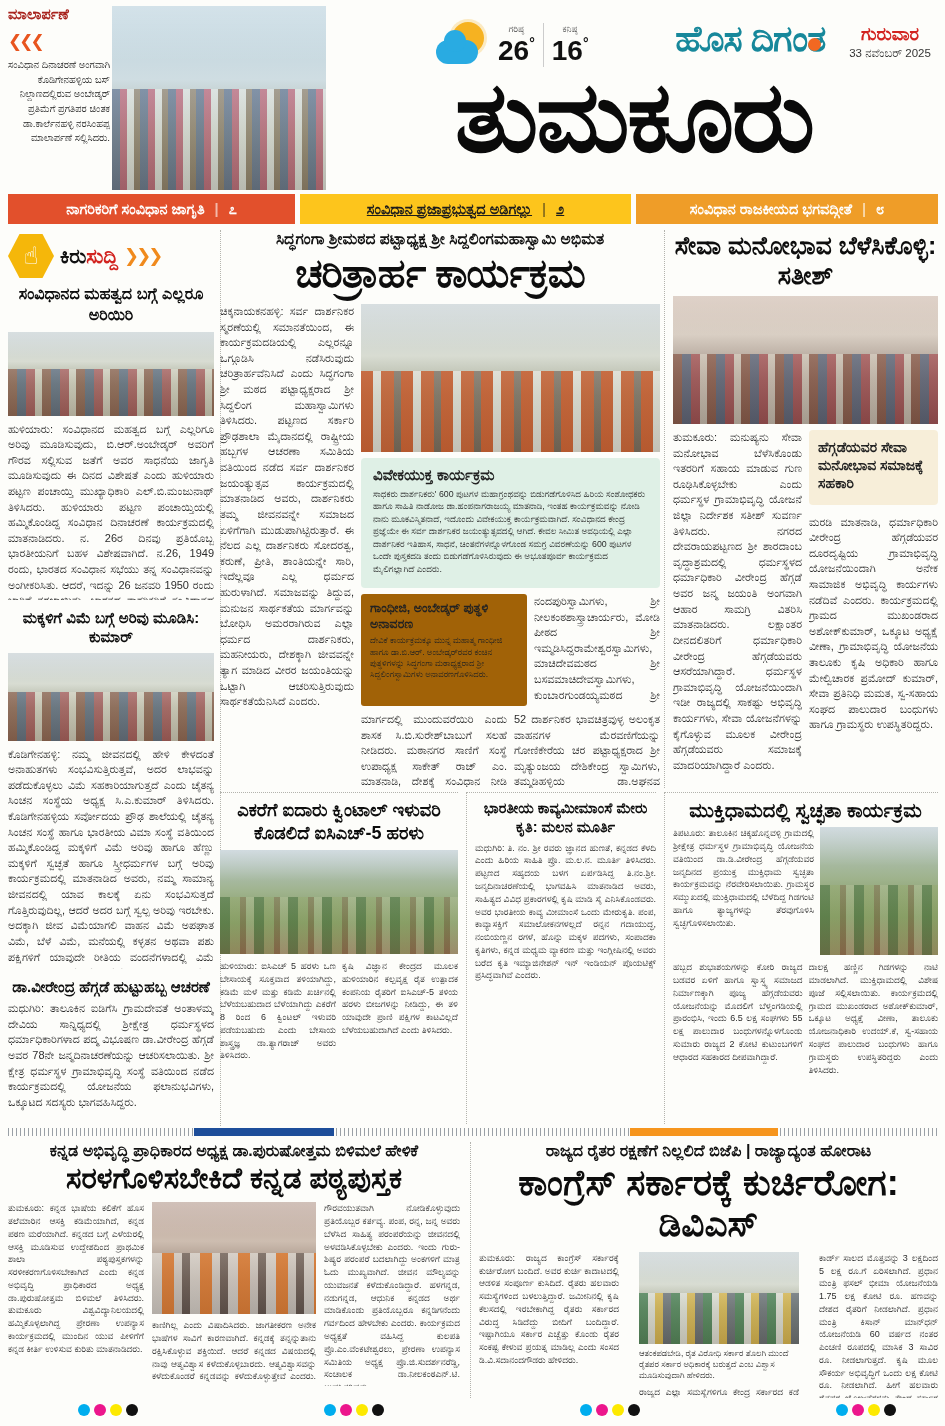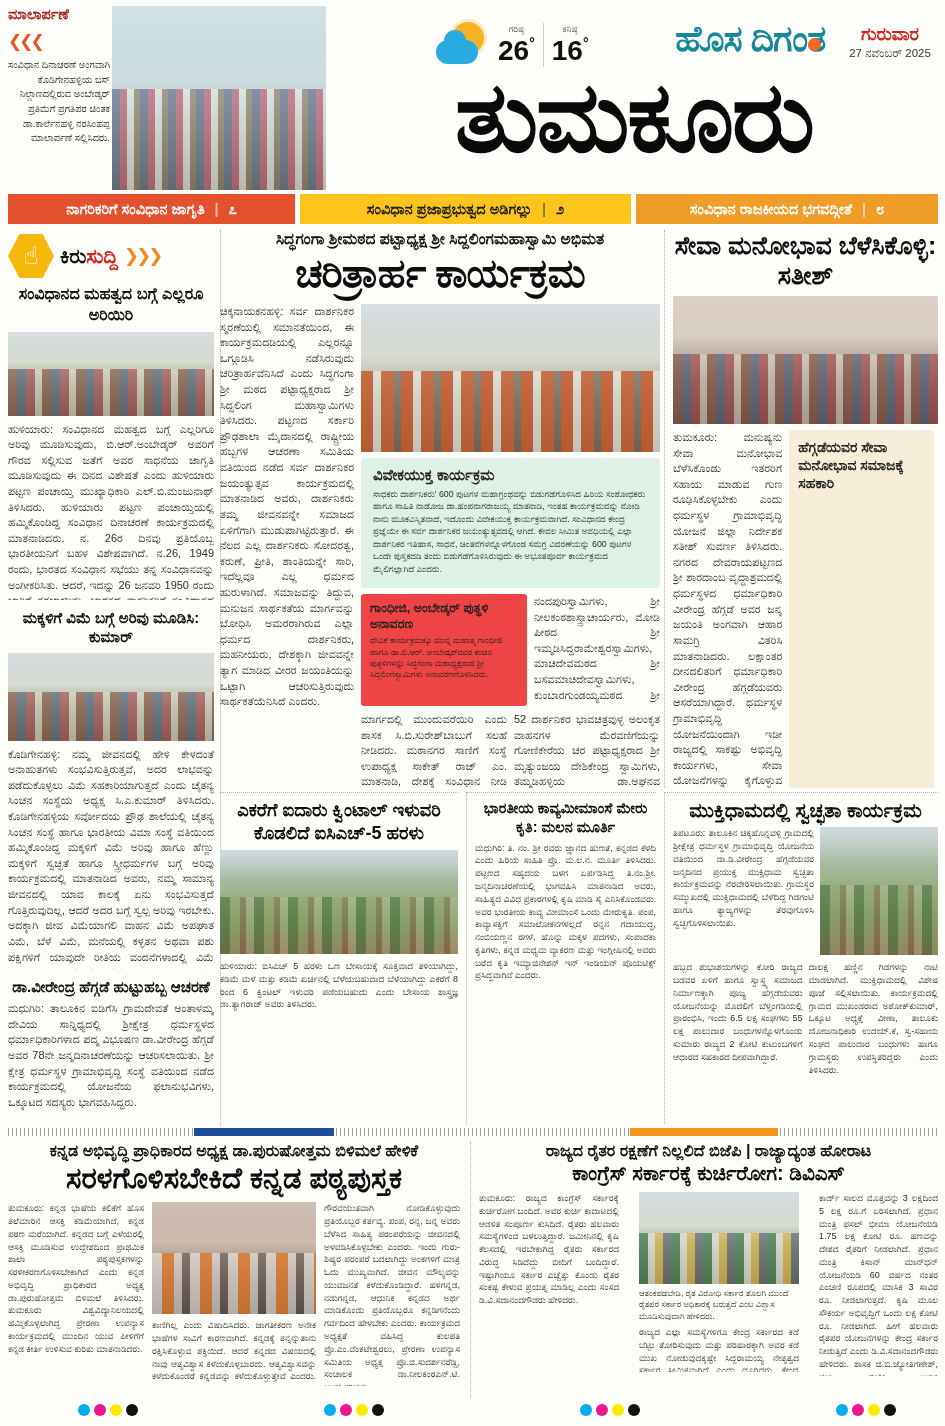--- a/index.html
+++ b/index.html
@@ -55,31 +55,31 @@
       <div style="font-size:28px;font-weight:bold;color:#111;"><span>16</span><span style="font-size:14px;vertical-align:top;">°</span></div>
     </div>
   </div>
 
   <div class="abs" style="left:648px;top:18px;width:200px;text-align:center;">
     <span style="font-size:36px;font-weight:bold;color:#17889b;letter-spacing:-1px;">ಹೊಸ ದಿಗಂತ</span>
     <span style="display:inline-block;width:13px;height:13px;border-radius:50%;background:#f26822;margin-left:-22px;"></span>
   </div>
   <div class="abs" style="left:842px;top:24px;width:96px;text-align:center;">
     <div style="font-size:18px;font-weight:bold;color:#d2231f;">ಗುರುವಾರ</div>
-    <div style="font-size:11.5px;color:#333;margin-top:2px;">27 ನವೆಂಬರ್ 2025</div>
+    <div style="font-size:11.5px;color:#333;margin-top:2px;">33 ನವೆಂಬರ್ 2025</div>
   </div>
   <div class="abs" style="left:328px;top:56px;width:612px;height:134px;font-size:98px;font-weight:bold;color:#0a0a0a;text-align:center;line-height:1.25;letter-spacing:-2px;">ತುಮಕೂರು</div>
 
   <div class="abs" style="left:8px;top:194px;width:930px;height:30px;display:flex;gap:5px;">
     <div style="flex:0 0 287px;background:#e2502c;color:#fff;display:flex;align-items:center;justify-content:center;gap:10px;font-weight:bold;font-size:14.5px;">
       <span>ನಾಗರಿಕರಿಗೆ ಸಂವಿಧಾನ ಜಾಗೃತಿ</span>
         <span style="opacity:.6;">|</span>
         <span>೭</span>
     </div>
-    <div style="flex:0 0 331px;background:#fdc51c;color:#1c1c1c;display:flex;align-items:center;justify-content:center;gap:10px;font-weight:bold;font-size:14.5px;">
+    <div style="flex:0 0 331px;background:#fdc51c;color:#1c1c1c;display:flex;align-items:center;justify-content:center;gap:10px;font-weight:bold;font-size:14.5px;text-decoration:underline;">
       <span>ಸಂವಿಧಾನ ಪ್ರಜಾಪ್ರಭುತ್ವದ ಅಡಿಗಲ್ಲು</span>
         <span style="opacity:.5;">|</span>
         <span>೨</span>
     </div>
     <div style="flex:1;background:#ef9d28;color:#fff;display:flex;align-items:center;justify-content:center;gap:10px;font-weight:bold;font-size:14.5px;">
       <span>ಸಂವಿಧಾನ ರಾಜಕೀಯದ ಭಗವದ್ಗೀತೆ</span>
         <span style="opacity:.6;">|</span>
         <span>೮</span>
     </div>
   </div>
@@ -105,53 +105,54 @@
     <div class="hl" style="font-size:40px;line-height:1.15;margin:2px 0 8px;letter-spacing:-1px;">ಚರಿತ್ರಾರ್ಹ ಕಾರ್ಯಕ್ರಮ</div>
     <div style="display:flex;gap:7px;">
       <div class="body-txt" style="flex:0 0 134px;height:462px;">ಚಿಕ್ಕನಾಯಕನಹಳ್ಳಿ: ಸರ್ವ ದಾರ್ಶನಿಕರ ಸ್ಮರಣೆಯಲ್ಲಿ ಸಮಾನತೆಯಿಂದ, ಈ ಕಾರ್ಯಕ್ರಮದಡಿಯಲ್ಲಿ ಎಲ್ಲರನ್ನೂ ಒಗ್ಗೂಡಿಸಿ ನಡೆಸಿರುವುದು ಚರಿತ್ರಾರ್ಹವೆನಿಸಿದೆ ಎಂದು ಸಿದ್ಧಗಂಗಾ ಶ್ರೀ ಮಠದ ಪಟ್ಟಾಧ್ಯಕ್ಷರಾದ ಶ್ರೀ ಸಿದ್ದಲಿಂಗ ಮಹಾಸ್ವಾಮಿಗಳು ತಿಳಿಸಿದರು. ಪಟ್ಟಣದ ಸರ್ಕಾರಿ ಪ್ರೌಢಶಾಲಾ ಮೈದಾನದಲ್ಲಿ ರಾಷ್ಟ್ರೀಯ ಹಬ್ಬಗಳ ಆಚರಣಾ ಸಮಿತಿಯ ವತಿಯಿಂದ ನಡೆದ ಸರ್ವ ದಾರ್ಶನಿಕರ ಜಯಂತ್ಯುತ್ಸವ ಕಾರ್ಯಕ್ರಮದಲ್ಲಿ ಮಾತನಾಡಿದ ಅವರು, ದಾರ್ಶನಿಕರು ತಮ್ಮ ಜೀವನವನ್ನೇ ಸಮಾಜದ ಏಳಿಗೆಗಾಗಿ ಮುಡುಪಾಗಿಟ್ಟಿರುತ್ತಾರೆ. ಈ ನೆಲದ ಎಲ್ಲ ದಾರ್ಶನಿಕರು ಸೋದರತ್ವ, ಕರುಣೆ, ಪ್ರೀತಿ, ಶಾಂತಿಯನ್ನೇ ಸಾರಿ, ಇದೆಲ್ಲವೂ ಎಲ್ಲ ಧರ್ಮದ ಹುರುಳಾಗಿದೆ. ಸಮಾಜವನ್ನು ತಿದ್ದುವ, ಮನುಜನ ಸಾರ್ಥಕತೆಯ ಮಾರ್ಗವನ್ನು ಬೋಧಿಸಿ ಅಮರರಾಗಿರುವ ಎಲ್ಲಾ ಧರ್ಮದ ದಾರ್ಶನಿಕರು, ಮಹನೀಯರು, ದೇಶಕ್ಕಾಗಿ ಜೀವವನ್ನೇ ತ್ಯಾಗ ಮಾಡಿದ ವೀರರ ಜಯಂತಿಯನ್ನು ಒಟ್ಟಾಗಿ ಆಚರಿಸುತ್ತಿರುವುದು ಸಾರ್ಥಕತೆಯೆನಿಸಿದೆ ಎಂದರು.</div>
       <div style="flex:1;display:flex;flex-direction:column;gap:6px;">
         <div class="ph ph-saffron" style="height:148px;"></div>
         <div style="background:#dff0e6;border-radius:4px;padding:8px 12px;">
           <div style="font-size:15px;font-weight:bold;margin-bottom:4px;">ವಿವೇಕಯುಕ್ತ ಕಾರ್ಯಕ್ರಮ</div>
           <div class="body-txt" style="font-size:8.8px;height:92px;text-align:left;">ಸಾಧಕರು ದಾರ್ಶನಿಕರು' 600 ಪುಟಗಳ ಮಹಾಗ್ರಂಥವನ್ನು ಬಿಡುಗಡೆಗೊಳಿಸಿದ ಹಿರಿಯ ಸಂಶೋಧಕರು ಹಾಗೂ ಸಾಹಿತಿ ನಾಡೋಜ ಡಾ.ಹಂಪನಾಗರಾಜಯ್ಯ ಮಾತನಾಡಿ, ಇಂತಹ ಕಾರ್ಯಕ್ರಮವನ್ನು ನೋಡಿ ನಾನು ಮೂಕವಿಸ್ಮಿತನಾದೆ, ಇದೊಂದು ವಿವೇಕಯುಕ್ತ ಕಾರ್ಯಕ್ರಮವಾಗಿದೆ. ಸಂವಿಧಾನದ ಕೇಂದ್ರ ಪ್ರಜ್ಞೆಯೇ ಈ ಸರ್ವ ದಾರ್ಶನಿಕರ ಜಯಂತ್ಯುತ್ಸವದಲ್ಲಿ ಆಗಿದೆ. ಕೇವಲ ಸೀಮಿತ ಅವಧಿಯಲ್ಲಿ ಎಲ್ಲಾ ದಾರ್ಶನಿಕರ ಇತಿಹಾಸ, ಸಾಧನೆ, ಚಿಂತನೆಗಳನ್ನೊಳಗೊಂಡ ಸಮಗ್ರ ವಿವರಣೆಯನ್ನು 600 ಪುಟಗಳ ಒಂದೇ ಪುಸ್ತಕದಡಿ ತಂದು ಬಿಡುಗಡೆಗೊಳಿಸಿರುವುದು ಈ ಅಭೂತಪೂರ್ವ ಕಾರ್ಯಕ್ರಮದ ಮೈಲಿಗಲ್ಲಾಗಿದೆ ಎಂದರು.</div>
         </div>
         <div style="display:flex;gap:7px;height:112px;">
-          <div style="flex:0 0 148px;background:#ef4444;border-radius:3px;padding:7px 9px;overflow:hidden;">
+          <div style="flex:0 0 148px;background:#a16207;border-radius:3px;padding:7px 9px;overflow:hidden;">
             <div style="font-size:12.5px;font-weight:bold;line-height:1.25;margin-bottom:3px;">ಗಾಂಧೀಜಿ, ಅಂಬೇಡ್ಕರ್ ಪುತ್ಥಳಿ ಅನಾವರಣ</div>
             <div style="font-size:8.4px;line-height:1.35;">ದೇವಿಕೆ ಕಾರ್ಯಕ್ರಮಕ್ಕೂ ಮುನ್ನ ಮಹಾತ್ಮ ಗಾಂಧೀಜಿ ಹಾಗೂ ಡಾ.ಬಿ.ಆರ್. ಅಂಬೇಡ್ಕರ್‌ರವರ ಕಂಚಿನ ಪುತ್ಥಳಿಗಳನ್ನು ಸಿದ್ಧಗಂಗಾ ಮಠಾಧ್ಯಕ್ಷರಾದ ಶ್ರೀ ಸಿದ್ದಲಿಂಗಸ್ವಾಮಿಗಳು ಅನಾವರಣಗೊಳಿಸಿದರು.</div>
           </div>
           <div class="body-txt" style="flex:1;height:112px;">ನಂದಪುರಿಸ್ವಾಮಿಗಳು, ಶ್ರೀ ನೀಲಕಂಠಶಾಸ್ತ್ರಾಚಾರ್ಯರು, ಮೋಡಿ ಪೀಠದ ಶ್ರೀ ಇಮ್ಮಡಿಸಿದ್ದರಾಮೇಶ್ವರಸ್ವಾಮಿಗಳು, ಮಾಚಿದೇವಮಠದ ಶ್ರೀ ಬಸವಮಾಚಿದೇವಸ್ವಾಮಿಗಳು, ಕುಂಬಾರಗುಂಡಯ್ಯಮಠದ ಶ್ರೀ ಬಸವಮೂರ್ತಿಸ್ವಾಮಿಗಳು, ಫಾದರ್ ಪ್ಯಾರಿ, ಡಾ. ಸೈಯದ್ ಮುಂತಾದ ಗುರು ಪೀಠಾಧೀಶರು ಭಾಗವಹಿಸಿದ್ದರು. ಕೆ.ಪುರಂದರ್‌ರವರು ಸ್ವಾಗತಿಸಿದರು.</div>
         </div>
         <div style="display:flex;gap:7px;height:86px;">
           <div class="body-txt" style="flex:1;height:86px;">ಮಾರ್ಗದಲ್ಲಿ ಮುಂದುವರೆಯಿರಿ ಎಂದು ಶಾಸಕ ಸಿ.ಬಿ.ಸುರೇಶ್‌ಬಾಬುಗೆ ಸಲಹೆ ನೀಡಿದರು. ಮಠಾನಗರ ಸಾಣಿಗೆ ಸಂಸ್ಥೆ ಉಪಾಧ್ಯಕ್ಷ ಸಾಕೇತ್ ರಾಜ್ ಎಂ. ಮಾತನಾಡಿ, ದೇಶಕ್ಕೆ ಸಂವಿಧಾನ ನೀಡಿ ತಳಸಮುದಾಯಗಳಿಗೆ ಕನಸನ್ನು ಕಾಣುವ ಅವಕಾಶ ನೀಡಲು ಡಾ.ಬಿ.ಆರ್.ಅಂಬೇಡ್ಕರ್ ಕಾರಣರಾದರೆಂದರು. ಸಮಾರಂಭದ ಅಧ್ಯಕ್ಷತೆಯನ್ನು ವಹಿಸಿ ಮಾತನಾಡಿದ ಶಾಸಕ ಸಿ.ಬಿ.ಸುರೇಶ್‌ಬಾಬು, ನನ್ನ ಕನಸು ಇಂದು ಸಾಕಾರಗೊಂಡಿದೆ, ಎಲ್ಲ ಸಮುದಾಯದೊಟ್ಟಿಗೆ ಸಮಾಜಸೇವೆ ಮಾಡುವ ಪರಂಪರೆ ನನ್ನ ತಂದೆಯಿಂದ ಬಳುವಳಿಯಾಗಿ ಬಂದಿದ್ದು, ಇದು ಇನ್ನೂ ಮುಂದುವರೆಯಲಿದೆ ಎಂದರು.</div>
           <div class="body-txt" style="flex:1;height:86px;">52 ದಾರ್ಶನಿಕರ ಭಾವಚಿತ್ರವುಳ್ಳ ಅಲಂಕೃತ ವಾಹನಗಳ ಮೆರವಣಿಗೆಯನ್ನು ಗೋಣಿಕೇರೆಯ ಚರ ಪಟ್ಟಾಧ್ಯಕ್ಷರಾದ ಶ್ರೀ ಮೃತ್ಯುಂಜಯ ದೇಶಿಕೇಂದ್ರ ಸ್ವಾಮಿಗಳು, ತಮ್ಮಡಿಹಳ್ಳಿಯ ಡಾ.ಅಘನವ ಮಲ್ಲಿಕಾರ್ಜುನ ದೇಶಿಕೇಂದ್ರ ಸ್ವಾಮಿಗಳು, ಕುಪ್ಪೂರಿನ ಶ್ರೀ ತೇಜೋಶ್ವರ ಶಿವಾಚಾರ್ಯಸ್ವಾಮಿಗಳು, ಮಾದಿಹಳ್ಳಿಯ ಶ್ರೀ ಚನ್ನಮಲ್ಲಿಕಾರ್ಜುನ ಸ್ವಾಮಿಗಳು, ಯಳನಡು ಶ್ರೀ ಜ್ಞಾನಪ್ರಭು ಸಿದ್ಧರಾಮೇಶ್ವರ ಸ್ವಾಮಿಗಳು ಹಾಗೂ ಶ್ರೀ ಸಂಜಯಕುಮಾರ ಮಹಾಸ್ವಾಮಿಗಳಿಂದ ಚಾಲನೆ ನೀಡಲಾಯಿತು. ವಿವಿಧ ವಾದ್ಯ ತಂಡಗಳು ಭಾಗವಹಿಸಿದ್ದವು.</div>
         </div>
       </div>
     </div>
   </div>
 
   <div class="abs vdot-l" style="left:664px;top:230px;width:274px;height:558px;padding-left:8px;overflow:hidden;box-sizing:border-box;">
     <div class="hl" style="font-size:25px;line-height:1.2;">ಸೇವಾ ಮನೋಭಾವ ಬೆಳೆಸಿಕೊಳ್ಳಿ: ಸತೀಶ್</div>
     <div class="ph ph-hall" style="height:128px;margin:6px 0;"></div>
     <div style="display:flex;gap:7px;">
       <div class="body-txt" style="flex:1;height:372px;">ತುಮಕೂರು: ಮನುಷ್ಯನು ಸೇವಾ ಮನೋಭಾವ ಬೆಳೆಸಿಕೊಂಡು ಇತರರಿಗೆ ಸಹಾಯ ಮಾಡುವ ಗುಣ ರೂಢಿಸಿಕೊಳ್ಳಬೇಕು ಎಂದು ಧರ್ಮಸ್ಥಳ ಗ್ರಾಮಾಭಿವೃದ್ಧಿ ಯೋಜನೆ ಜಿಲ್ಲಾ ನಿರ್ದೇಶಕ ಸತೀಶ್ ಸುವರ್ಣ ತಿಳಿಸಿದರು. ನಗರದ ದೇವರಾಯಪಟ್ಟಣದ ಶ್ರೀ ಶಾರದಾಂಬ ವೃದ್ಧಾಶ್ರಮದಲ್ಲಿ ಧರ್ಮಸ್ಥಳದ ಧರ್ಮಾಧಿಕಾರಿ ವೀರೇಂದ್ರ ಹೆಗ್ಗಡೆ ಅವರ ಜನ್ಮ ಜಯಂತಿ ಅಂಗವಾಗಿ ಆಹಾರ ಸಾಮಗ್ರಿ ವಿತರಿಸಿ ಮಾತನಾಡಿದರು. ಲಕ್ಷಾಂತರ ದೀನದಲಿತರಿಗೆ ಧರ್ಮಾಧಿಕಾರಿ ವೀರೇಂದ್ರ ಹೆಗ್ಗಡೆಯವರು ಆಸರೆಯಾಗಿದ್ದಾರೆ. ಧರ್ಮಸ್ಥಳ ಗ್ರಾಮಾಭಿವೃದ್ಧಿ ಯೋಜನೆಯಿಂದಾಗಿ ಇಡೀ ರಾಜ್ಯದಲ್ಲಿ ಸಾಕಷ್ಟು ಅಭಿವೃದ್ಧಿ ಕಾರ್ಯಗಳು, ಸೇವಾ ಯೋಜನೆಗಳನ್ನು ಕೈಗೊಳ್ಳುವ ಮೂಲಕ ವೀರೇಂದ್ರ ಹೆಗ್ಗಡೆಯವರು ಸಮಾಜಕ್ಕೆ ಮಾದರಿಯಾಗಿದ್ದಾರೆ ಎಂದರು.</div>
-      <div style="flex:1;display:flex;flex-direction:row;gap:4px;">
+      <div style="flex:1;display:flex;flex-direction:column;gap:10px;">
         <div style="background:#f7eed9;border-radius:4px;padding:8px 9px;">
           <div style="font-size:14px;font-weight:bold;line-height:1.3;margin-bottom:4px;">ಹೆಗ್ಗಡೆಯವರ ಸೇವಾ ಮನೋಭಾವ ಸಮಾಜಕ್ಕೆ ಸಹಕಾರಿ</div>
         </div>
         <div class="body-txt" style="flex:1;">ಮರಡಿ ಮಾತನಾಡಿ, ಧರ್ಮಾಧಿಕಾರಿ ವೀರೇಂದ್ರ ಹೆಗ್ಗಡೆಯವರ ದೂರದೃಷ್ಟಿಯ ಗ್ರಾಮಾಭಿವೃದ್ಧಿ ಯೋಜನೆಯಿಂದಾಗಿ ಅನೇಕ ಸಾಮಾಜಿಕ ಅಭಿವೃದ್ಧಿ ಕಾರ್ಯಗಳು ನಡೆದಿವೆ ಎಂದರು. ಕಾರ್ಯಕ್ರಮದಲ್ಲಿ ಗ್ರಾಮದ ಮುಖಂಡರಾದ ಅಶೋಕ್‌ಕುಮಾರ್, ಒಕ್ಕೂಟ ಅಧ್ಯಕ್ಷೆ ವೀಣಾ, ಗ್ರಾಮಾಭಿವೃದ್ಧಿ ಯೋಜನೆಯ ತಾಲೂಕು ಕೃಷಿ ಅಧಿಕಾರಿ ಹಾಗೂ ಮೇಲ್ವಿಚಾರಕ ಪ್ರಮೋದ್ ಕುಮಾರ್, ಸೇವಾ ಪ್ರತಿನಿಧಿ ಮಮತ, ಸ್ವ-ಸಹಾಯ ಸಂಘದ ಪಾಲುದಾರ ಬಂಧುಗಳು ಹಾಗೂ ಗ್ರಾಮಸ್ಥರು ಉಪಸ್ಥಿತರಿದ್ದರು.</div>
       </div>
     </div>
   </div>
 
   <div class="abs hdot-t" style="left:220px;top:792px;width:238px;height:332px;padding-top:6px;overflow:hidden;box-sizing:border-box;">
     <div class="hl" style="font-size:18px;line-height:1.25;">ಎಕರೆಗೆ ಐದಾರು ಕ್ವಿಂಟಾಲ್ ಇಳುವರಿ ಕೊಡಲಿದೆ ಐಸಿಎಚ್-5 ಹರಳು</div>
     <div class="ph ph-field" style="height:104px;margin:6px 0;"></div>
     <div style="display:flex;gap:6px;">
       <div class="body-txt" style="flex:1;height:152px;font-size:9px;">ಹುಳಿಯಾರು: ಐಸಿಎಚ್ 5 ಹರಳು ಒಣ ಬೇಸಾಯಕ್ಕೆ ಸೂಕ್ತವಾದ ತಳಿಯಾಗಿದ್ದು, ಕಡಿಮೆ ಮಳೆ ಮತ್ತು ಕಡಿಮೆ ಖರ್ಚಿನಲ್ಲಿ ಬೆಳೆಯಬಹುದಾದ ಬೆಳೆಯಾಗಿದ್ದು ಎಕರೆಗೆ 8 ರಿಂದ 6 ಕ್ವಿಂಟಲ್ ಇಳುವರಿ ಪಡೆಯಬಹುದು ಎಂದು ಬೇಸಾಯ ಶಾಸ್ತ್ರಜ್ಞ ಡಾ.ತ್ಯಾಗರಾಜ್ ಅವರು ತಿಳಿಸಿದರು.</div>
+      <div class="body-txt" style="flex:1;height:152px;font-size:9px;">ಕೃಷಿ ವಿಜ್ಞಾನ ಕೇಂದ್ರದ ಮೂಲಕ ಹುಳಿಯಾರಿನ ಕಲ್ಪವೃಕ್ಷ ರೈತ ಉತ್ಪಾದಕ ಕಂಪನಿಯ ರೈತರಿಗೆ ಐಸಿಎಚ್-5 ತಳಿಯ ಹರಳು ಬೀಜಗಳನ್ನು ನೀಡಿದ್ದು, ಈ ತಳಿ ಯಾವುದೇ ಪ್ರಾಣಿ ಪಕ್ಷಿಗಳ ಕಾಟವಿಲ್ಲದೆ ಬೆಳೆಯಬಹುದಾಗಿದೆ ಎಂದು ತಿಳಿಸಿದರು.</div>
     </div>
   </div>
 
   <div class="abs hdot-t vdot-l" style="left:466px;top:792px;width:190px;height:332px;padding:6px 0 0 8px;overflow:hidden;box-sizing:border-box;">
     <div class="hl" style="font-size:14.5px;line-height:1.3;margin-bottom:5px;">ಭಾರತೀಯ ಕಾವ್ಯಮೀಮಾಂಸೆ ಮೇರು ಕೃತಿ: ಮಲನ ಮೂರ್ತಿ</div>
     <div class="body-txt" style="height:268px;font-size:9px;">ಮಧುಗಿರಿ: ತಿ. ನಂ. ಶ್ರೀ ರವರು ಜ್ಞಾನದ ಹುಣತೆ, ಕನ್ನಡದ ಕೆಳದಿ ಎಂದು ಹಿರಿಯ ಸಾಹಿತಿ ಪ್ರೊ. ಮ.ಲ.ನ. ಮೂರ್ತಿ ತಿಳಿಸಿದರು. ಪಟ್ಟಣದ ಸಹೃದಯ ಬಳಗ ಏರ್ಪಡಿಸಿದ್ದ ತಿ.ನಂ.ಶ್ರೀ. ಜನ್ಮದಿನಾಚರಣೆಯಲ್ಲಿ ಭಾಗವಹಿಸಿ ಮಾತನಾಡಿದ ಅವರು, ಸಾಹಿತ್ಯದ ವಿವಿಧ ಪ್ರಕಾರಗಳಲ್ಲಿ ಕೃಷಿ ಮಾಡಿ ಸೈ ಎನಿಸಿಕೊಂಡವರು. ಅವರ ಭಾರತೀಯ ಕಾವ್ಯ ಮೀಮಾಂಸೆ ಒಂದು ಮೇರುಕೃತಿ. ಪಂಪ, ಕಾವ್ಯಾಸಕ್ತಿಗೆ ಸಮಾಲೋಕನಗಳಲ್ಲದೆ ರನ್ನನ ಗದಾಯುದ್ಧ, ನಂಬಿಯಣ್ಣನ ರಗಳೆ, ಹೊನ್ನು ಮಕ್ಕಳ ಪದಗಳು, ಸಂಪಾದಕಾ ಕೃತಿಗಳು, ಕನ್ನಡ ಮಧ್ಯಮ ವ್ಯಾಕರಣ ಮತ್ತು ಇಂಗ್ಲೀಷಿನಲ್ಲಿ ಅವರು ಬರೆದ ಕೃತಿ ಇಮ್ಯಾಜಿನೇಶನ್ ಇನ್ ಇಂಡಿಯನ್ ಪೊಯಟಿಕ್ಸ್ ಪ್ರಸಿದ್ಧವಾಗಿವೆ ಎಂದರು.</div>
   </div>
 
   <div class="abs hdot-t vdot-l" style="left:664px;top:792px;width:274px;height:332px;padding:6px 0 0 8px;overflow:hidden;box-sizing:border-box;">
     <div class="hl" style="font-size:19.5px;line-height:1.2;margin-bottom:5px;">ಮುಕ್ತಿಧಾಮದಲ್ಲಿ ಸ್ವಚ್ಛತಾ ಕಾರ್ಯಕ್ರಮ</div>
@@ -178,21 +179,21 @@
       <div style="flex:0 0 164px;display:flex;flex-direction:column;gap:5px;">
         <div class="ph ph-lamp" style="height:112px;"></div>
         <div class="body-txt" style="height:66px;font-size:9px;">ಕಾಣಿಗಿಲ್ಲ ಎಂದು ವಿಷಾದಿಸಿದರು. ಜಾಗತೀಕರಣ ಅನೇಕ ಭಾಷೆಗಳ ಸಾವಿಗೆ ಕಾರಣವಾಗಿದೆ. ಕನ್ನಡಕ್ಕೆ ತನ್ನನ್ನುತಾನು ರಕ್ಷಿಸಿಕೊಳ್ಳುವ ಶಕ್ತಿಯಿದೆ. ಆದರೆ ಕನ್ನಡದ ವಿಷಯದಲ್ಲಿ ನಾವು ಆತ್ಮವಿಶ್ವಾಸ ಕಳೆದುಕೊಳ್ಳಬಾರದು. ಆತ್ಮವಿಶ್ವಾಸವನ್ನು ಕಳೆದುಕೊಂಡರೆ ಕನ್ನಡವನ್ನು ಕಳೆದುಕೊಳ್ಳುತ್ತೇವೆ ಎಂದರು. ಪ್ರಾಸ್ತಾವಿಕ ನುಡಿಗಳನ್ನಾಡಿದ ಪಾವಗಡ ರಾಮಕೃಷ್ಣ ಸೇವಾಶ್ರಮದ ಅಧ್ಯಕ್ಷ ಶ್ರೀಮತ್ ಸ್ವಾಮಿ ಜಪಾನಂದಜಿ ಮಹಾರಾಜ್ ಮಾತನಾಡಿ, ಮಾತೃಭೂಮಿ, ಮಾತೃಭಾಷೆ, ತಾಯಿಯನ್ನು</div>
       </div>
       <div class="body-txt" style="flex:1;height:184px;font-size:9px;">ಗೌರವಯುತವಾಗಿ ನೋಡಿಕೊಳ್ಳುವುದು ಪ್ರತಿಯೊಬ್ಬರ ಕರ್ತವ್ಯ. ಪಂಪ, ರನ್ನ, ಜನ್ನ ಅವರು ಬೆಳೆಸಿದ ಸಾಹಿತ್ಯ ಪರಂಪರೆಯನ್ನು ಜೀವನದಲ್ಲಿ ಅಳವಡಿಸಿಕೊಳ್ಳಬೇಕು ಎಂದರು. ಇಂದು ಗುರು-ಶಿಷ್ಯರ ಪರಂಪರೆ ಬದಲಾಗಿದ್ದು ಅಂಕಗಳಿಗೆ ಮಾತ್ರ ಓದು ಮುಖ್ಯವಾಗಿದೆ. ಜೀವನ ಮೌಲ್ಯವನ್ನು ಯುವಜನತೆ ಕಳೆದುಕೊಂಡಿದ್ದಾರೆ. ಹಳಗನ್ನಡ, ನಡುಗನ್ನಡ, ಆಧುನಿಕ ಕನ್ನಡದ ಅರ್ಥ ಮಾಡಿಕೊಂಡು ಪ್ರತಿಯೊಬ್ಬರೂ ಕನ್ನಡಿಗನೆಂದು ಗರ್ವದಿಂದ ಹೇಳಬೇಕು ಎಂದರು. ಕಾರ್ಯಕ್ರಮದ ಅಧ್ಯಕ್ಷತೆ ವಹಿಸಿದ್ದ ಕುಲಪತಿ ಪ್ರೊ.ಎಂ.ವೆಂಕಟೇಶ್ವರಲು, ಪ್ರೇರಣಾ ಉಪನ್ಯಾಸ ಸಮಿತಿಯ ಅಧ್ಯಕ್ಷ ಪ್ರೊ.ಜಿ.ಸುದರ್ಶನರೆಡ್ಡಿ, ಸಂಚಾಲಕ ಡಾ.ನೀಲಕಂಠಎನ್.ಟಿ. ಉಪಸ್ಥಿತರಿದ್ದರು.</div>
     </div>
   </div>
 
   <div class="abs vdot-l" style="left:470px;top:1142px;width:468px;height:256px;padding-left:8px;overflow:hidden;box-sizing:border-box;">
     <div class="kicker" style="font-size:16px;">ರಾಜ್ಯದ ರೈತರ ರಕ್ಷಣೆಗೆ ನಿಲ್ಲಲಿದೆ ಬಿಜೆಪಿ | ರಾಜ್ಯಾದ್ಯಂತ ಹೋರಾಟ</div>
-    <div class="hl" style="font-size:20px;line-height:1.15;margin:2px 0 7px;">ಕಾಂಗ್ರೆಸ್ ಸರ್ಕಾರಕ್ಕೆ ಕುರ್ಚಿರೋಗ: ಡಿವಿಎಸ್</div>
+    <div class="hl" style="font-size:36px;line-height:1.15;margin:2px 0 7px;">ಕಾಂಗ್ರೆಸ್ ಸರ್ಕಾರಕ್ಕೆ ಕುರ್ಚಿರೋಗ: ಡಿವಿಎಸ್</div>
     <div style="display:flex;gap:20px;">
       <div class="body-txt" style="flex:0 0 140px;height:184px;font-size:9px;">ತುಮಕೂರು: ರಾಜ್ಯದ ಕಾಂಗ್ರೆಸ್ ಸರ್ಕಾರಕ್ಕೆ ಕುರ್ಚಿರೋಗ ಬಂದಿದೆ. ಅವರ ಕುರ್ಚಿ ಕಾದಾಟದಲ್ಲಿ ಆಡಳಿತ ಸಂಪೂರ್ಣ ಕುಸಿದಿದೆ. ರೈತರು ಹಲವಾರು ಸಮಸ್ಯೆಗಳಿಂದ ಬಳಲುತ್ತಿದ್ದಾರೆ. ಜಮೀನಿನಲ್ಲಿ ಕೃಷಿ ಕೆಲಸದಲ್ಲಿ ಇರಬೇಕಾಗಿದ್ದ ರೈತರು ಸರ್ಕಾರದ ವಿರುದ್ಧ ಸಿಡಿದೆದ್ದು ಬೀದಿಗೆ ಬಂದಿದ್ದಾರೆ. ಇಷ್ಟಾಗಿಯೂ ಸರ್ಕಾರ ಎಚ್ಚೆತ್ತು ಕೊಂಡು ರೈತರ ಸಂಕಷ್ಟ ಕೇಳುವ ಪ್ರಯತ್ನ ಮಾಡಿಲ್ಲ ಎಂದು ಸಂಸದ ಡಿ.ವಿ.ಸದಾನಂದಗೌಡರು ಹೇಳಿದರು.</div>
       <div style="flex:0 0 160px;display:flex;flex-direction:column;gap:4px;">
         <div class="ph ph-green" style="height:92px;"></div>
         <div style="font-size:8.4px;line-height:1.35;color:#333;">ಆತಂಕಪಡಬೇಡಿ, ರೈತ ವಿರೋಧಿ ಸರ್ಕಾರ ತೊಲಗಿ ಮುಂದೆ ರೈತಪರ ಸರ್ಕಾರ ಅಧಿಕಾರಕ್ಕೆ ಬರುತ್ತದೆ ಎಂಬ ವಿಶ್ವಾಸ ಮೂಡಿಸುವುದಾಗಿ ಹೇಳಿದರು.</div>
         <div class="body-txt" style="height:46px;font-size:9px;">ರಾಜ್ಯದ ಎಲ್ಲಾ ಸಮಸ್ಯೆಗಳಿಗೂ ಕೇಂದ್ರ ಸರ್ಕಾರದ ಕಡೆ ಬೆಟ್ಟು ತೋರಿಸುವುದು ಮತ್ತು ಪರಿಹಾರಕ್ಕಾಗಿ ಅವರ ಕಡೆ ಮುಖ ನೋಡುವುದಕ್ಕಷ್ಟೇ ಸಿದ್ದರಾಮಯ್ಯ ನೇತೃತ್ವದ ಸರ್ಕಾರ ಸೀಮಿತವಾಗಿದೆ ಎಂದು ದೂರಿದರು. ಕೇಂದ್ರ ಸರ್ಕಾರ ರೈತ ಪರವಾದ ಹಲವಾರು ಕಾರ್ಯಕ್ರಮಗಳನ್ನು ರೂಪಿಸಿ ನೀಡುತ್ತಿದೆ. ಪ್ರಧಾನಮಂತ್ರಿ ಕಿಸಾನ್ ಸಮ್ಮಾನ್ ಯೋಜನೆಯಡಿ ರಾಜ್ಯದ 51 ಲಕ್ಷ ರೈತರಿಗೆ 6 ಸಾವಿರ ರೂ.ಗಳನ್ನು ವಾರ್ಷಿಕವಾಗಿ ನೀಡುತ್ತಿದೆ. ಕಿಸಾನ್ ಕ್ರೆಡಿಟ್</div>
       </div>
       <div class="body-txt" style="flex:1;height:184px;font-size:9px;">ಕಾರ್ಡ್ ಸಾಲದ ಮೊತ್ತವನ್ನು 3 ಲಕ್ಷದಿಂದ 5 ಲಕ್ಷ ರೂ.ಗೆ ಏರಿಸಲಾಗಿದೆ. ಪ್ರಧಾನ ಮಂತ್ರಿ ಫಸಲ್ ಭೀಮಾ ಯೋಜನೆಯಡಿ 1.75 ಲಕ್ಷ ಕೋಟಿ ರೂ. ಹಣವನ್ನು ದೇಶದ ರೈತರಿಗೆ ನೀಡಲಾಗಿದೆ. ಪ್ರಧಾನ ಮಂತ್ರಿ ಕಿಸಾನ್ ಮಾನ್‌ಧನ್ ಯೋಜನೆಯಡಿ 60 ವರ್ಷದ ನಂತರ ಪಿಂಚಣಿ ರೂಪದಲ್ಲಿ ಮಾಸಿಕ 3 ಸಾವಿರ ರೂ. ನೀಡಲಾಗುತ್ತದೆ. ಕೃಷಿ ಮೂಲ ಸೌಕರ್ಯ ಅಭಿವೃದ್ಧಿಗೆ ಒಂದು ಲಕ್ಷ ಕೋಟಿ ರೂ. ನೀಡಲಾಗಿದೆ. ಹೀಗೆ ಹಲವಾರು ರೈತಪರ ಯೋಜನೆಗಳನ್ನು ಕೇಂದ್ರ ಸರ್ಕಾರ ನೀಡುತ್ತಿದೆ ಎಂದು ಡಿ.ವಿ.ಸದಾನಂದಗೌಡರು ಹೇಳಿದರು. ಶಾಸಕ ಜಿ.ಬಿ.ಜ್ಯೋತಿಗಣೇಶ್, ಜಿಲ್ಲಾ ಬಿಜೆಪಿ ಅಧ್ಯಕ್ಷ ಎಚ್.ಎಸ್.ರವಿಶಂಕರ್, ಮಾಜಿ ಎಂಎಲ್‌ಸಿ ಡಾ.ಎ.ನಾರಾಯಣಸ್ವಾಮಿ, ರೈತ ಮೋರ್ಚಾ ರಾಜ್ಯ ಉಪಾಧ್ಯಕ್ಷ ಬ್ಯಾಟರಾಯಗೌಡ, ರಾಜ್ಯ ಬಿಜೆಪಿ ಕಾರ್ಯದರ್ಶಿ ವಿನಯ್ ಬಿದರೆ, ಮುಖಂಡ ಲೀಲೇಶ್‌ಕುಮಾರ್ ಹಾಜರಿದ್ದರು.</div>
     </div>
   </div>

